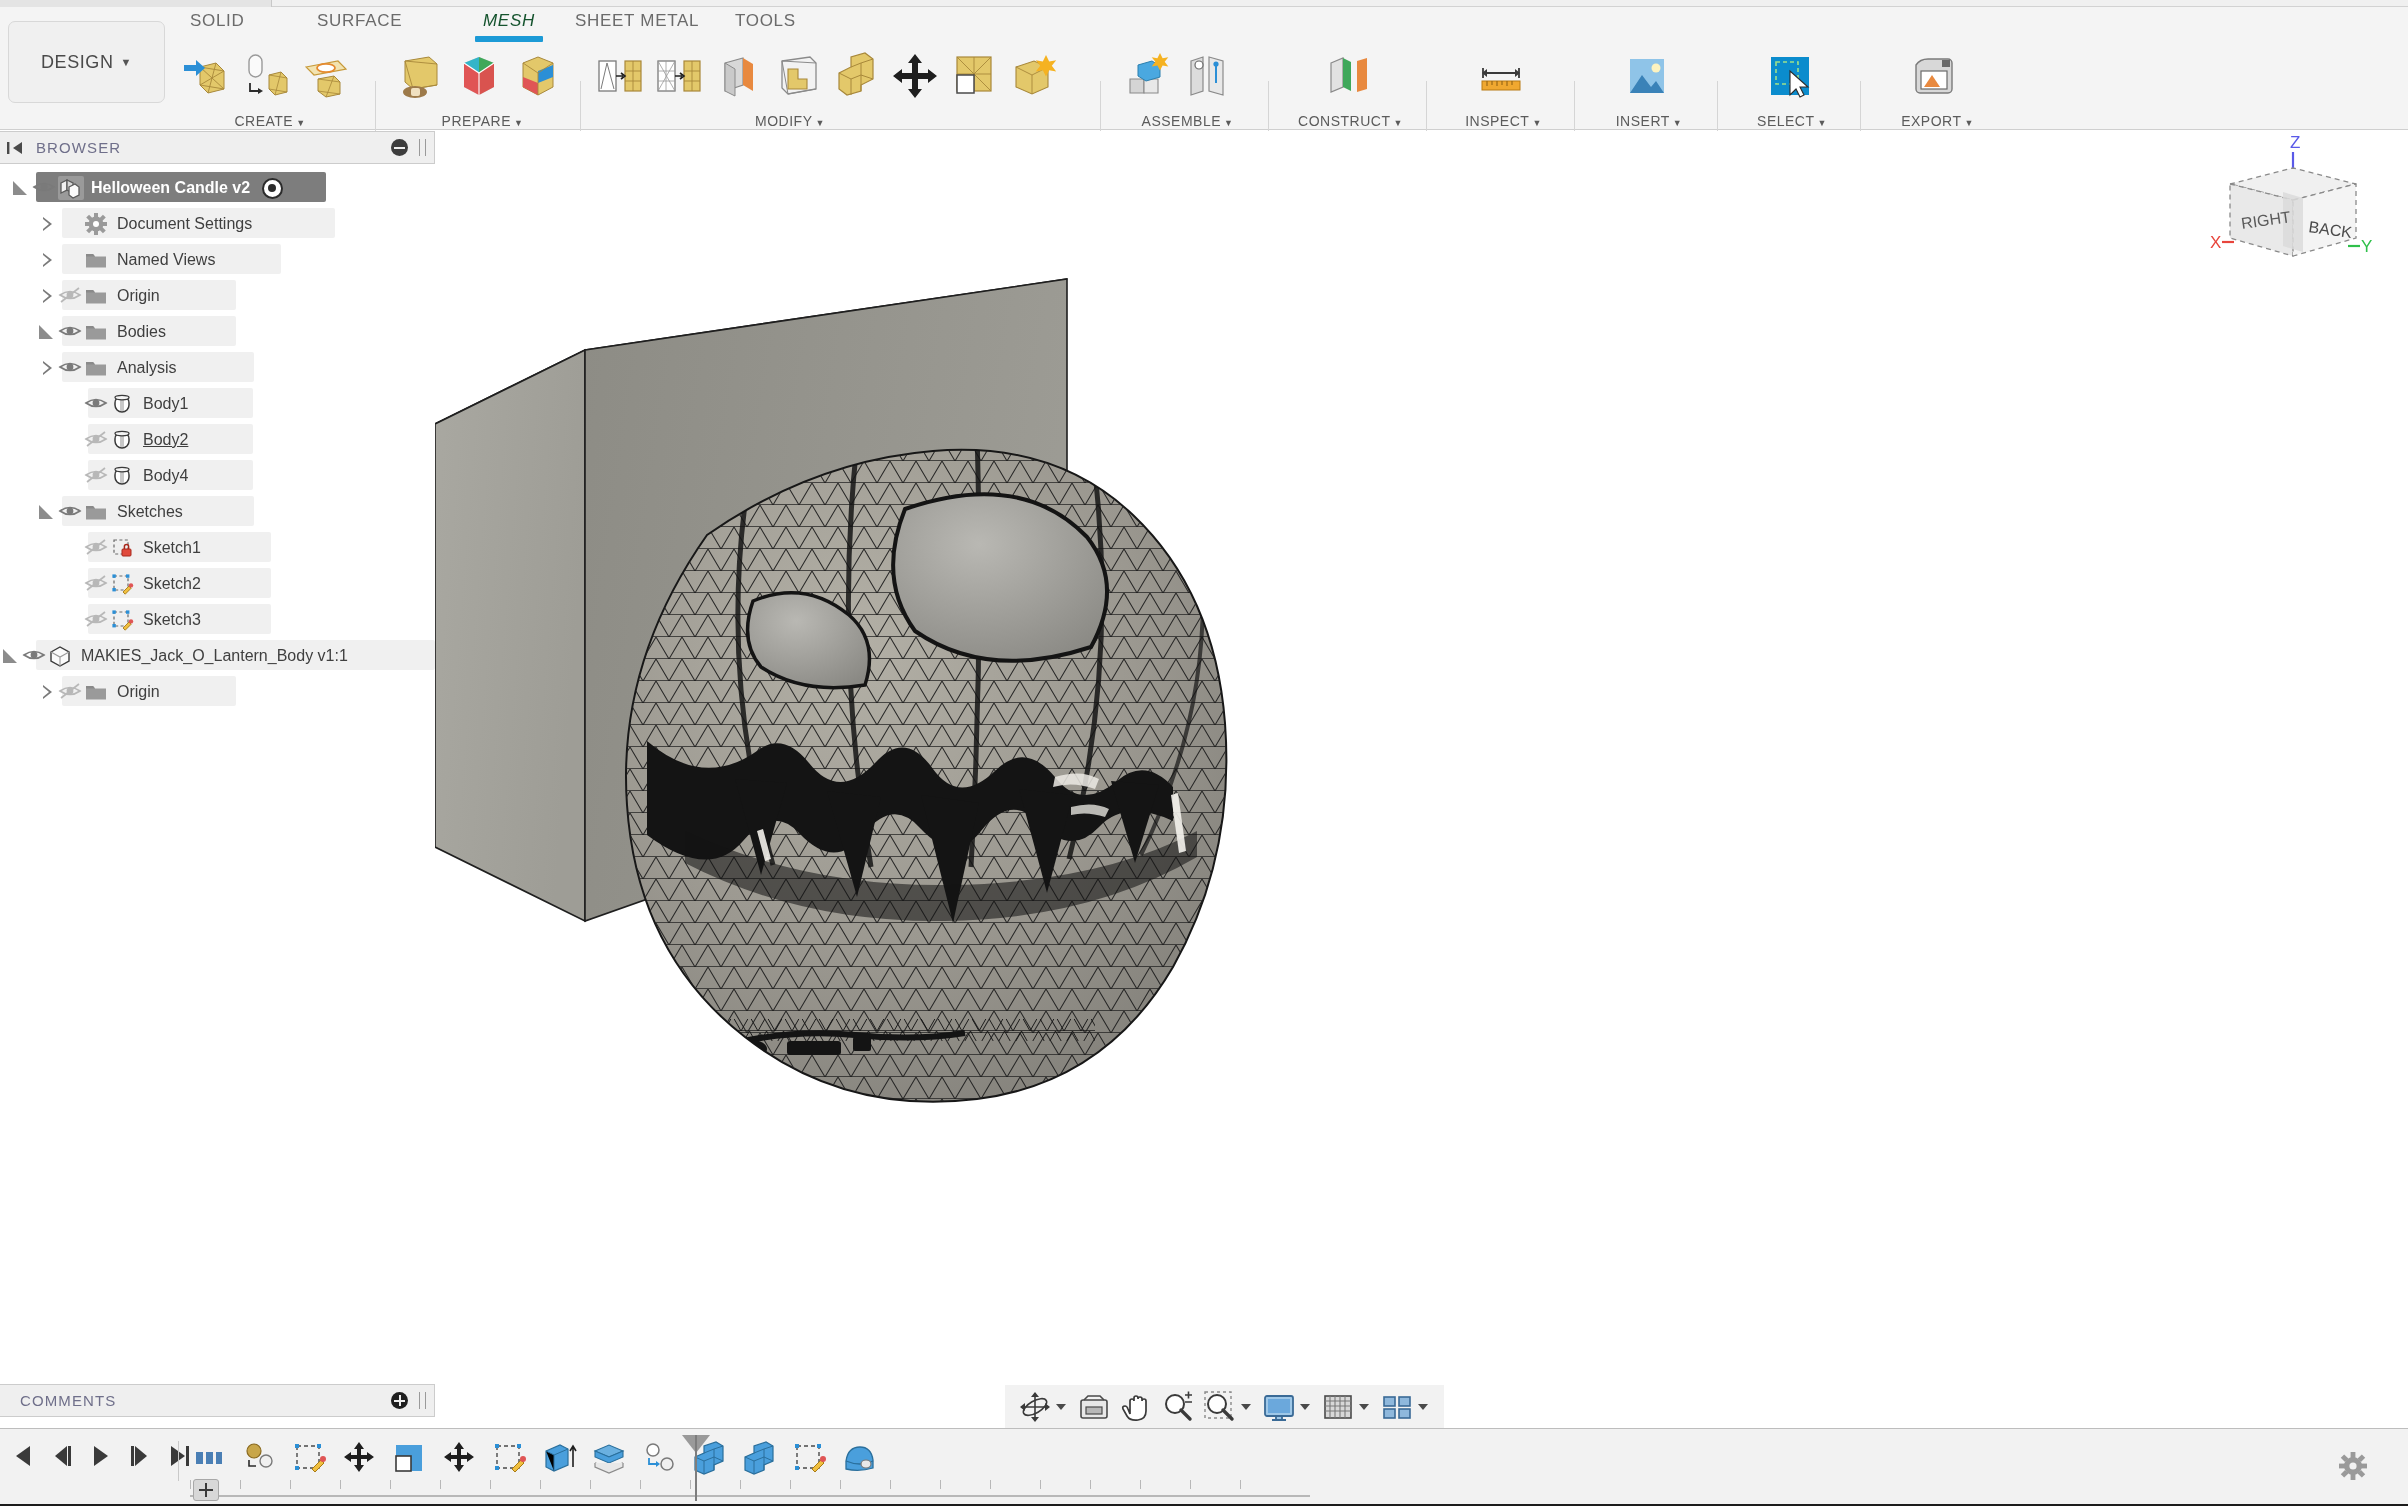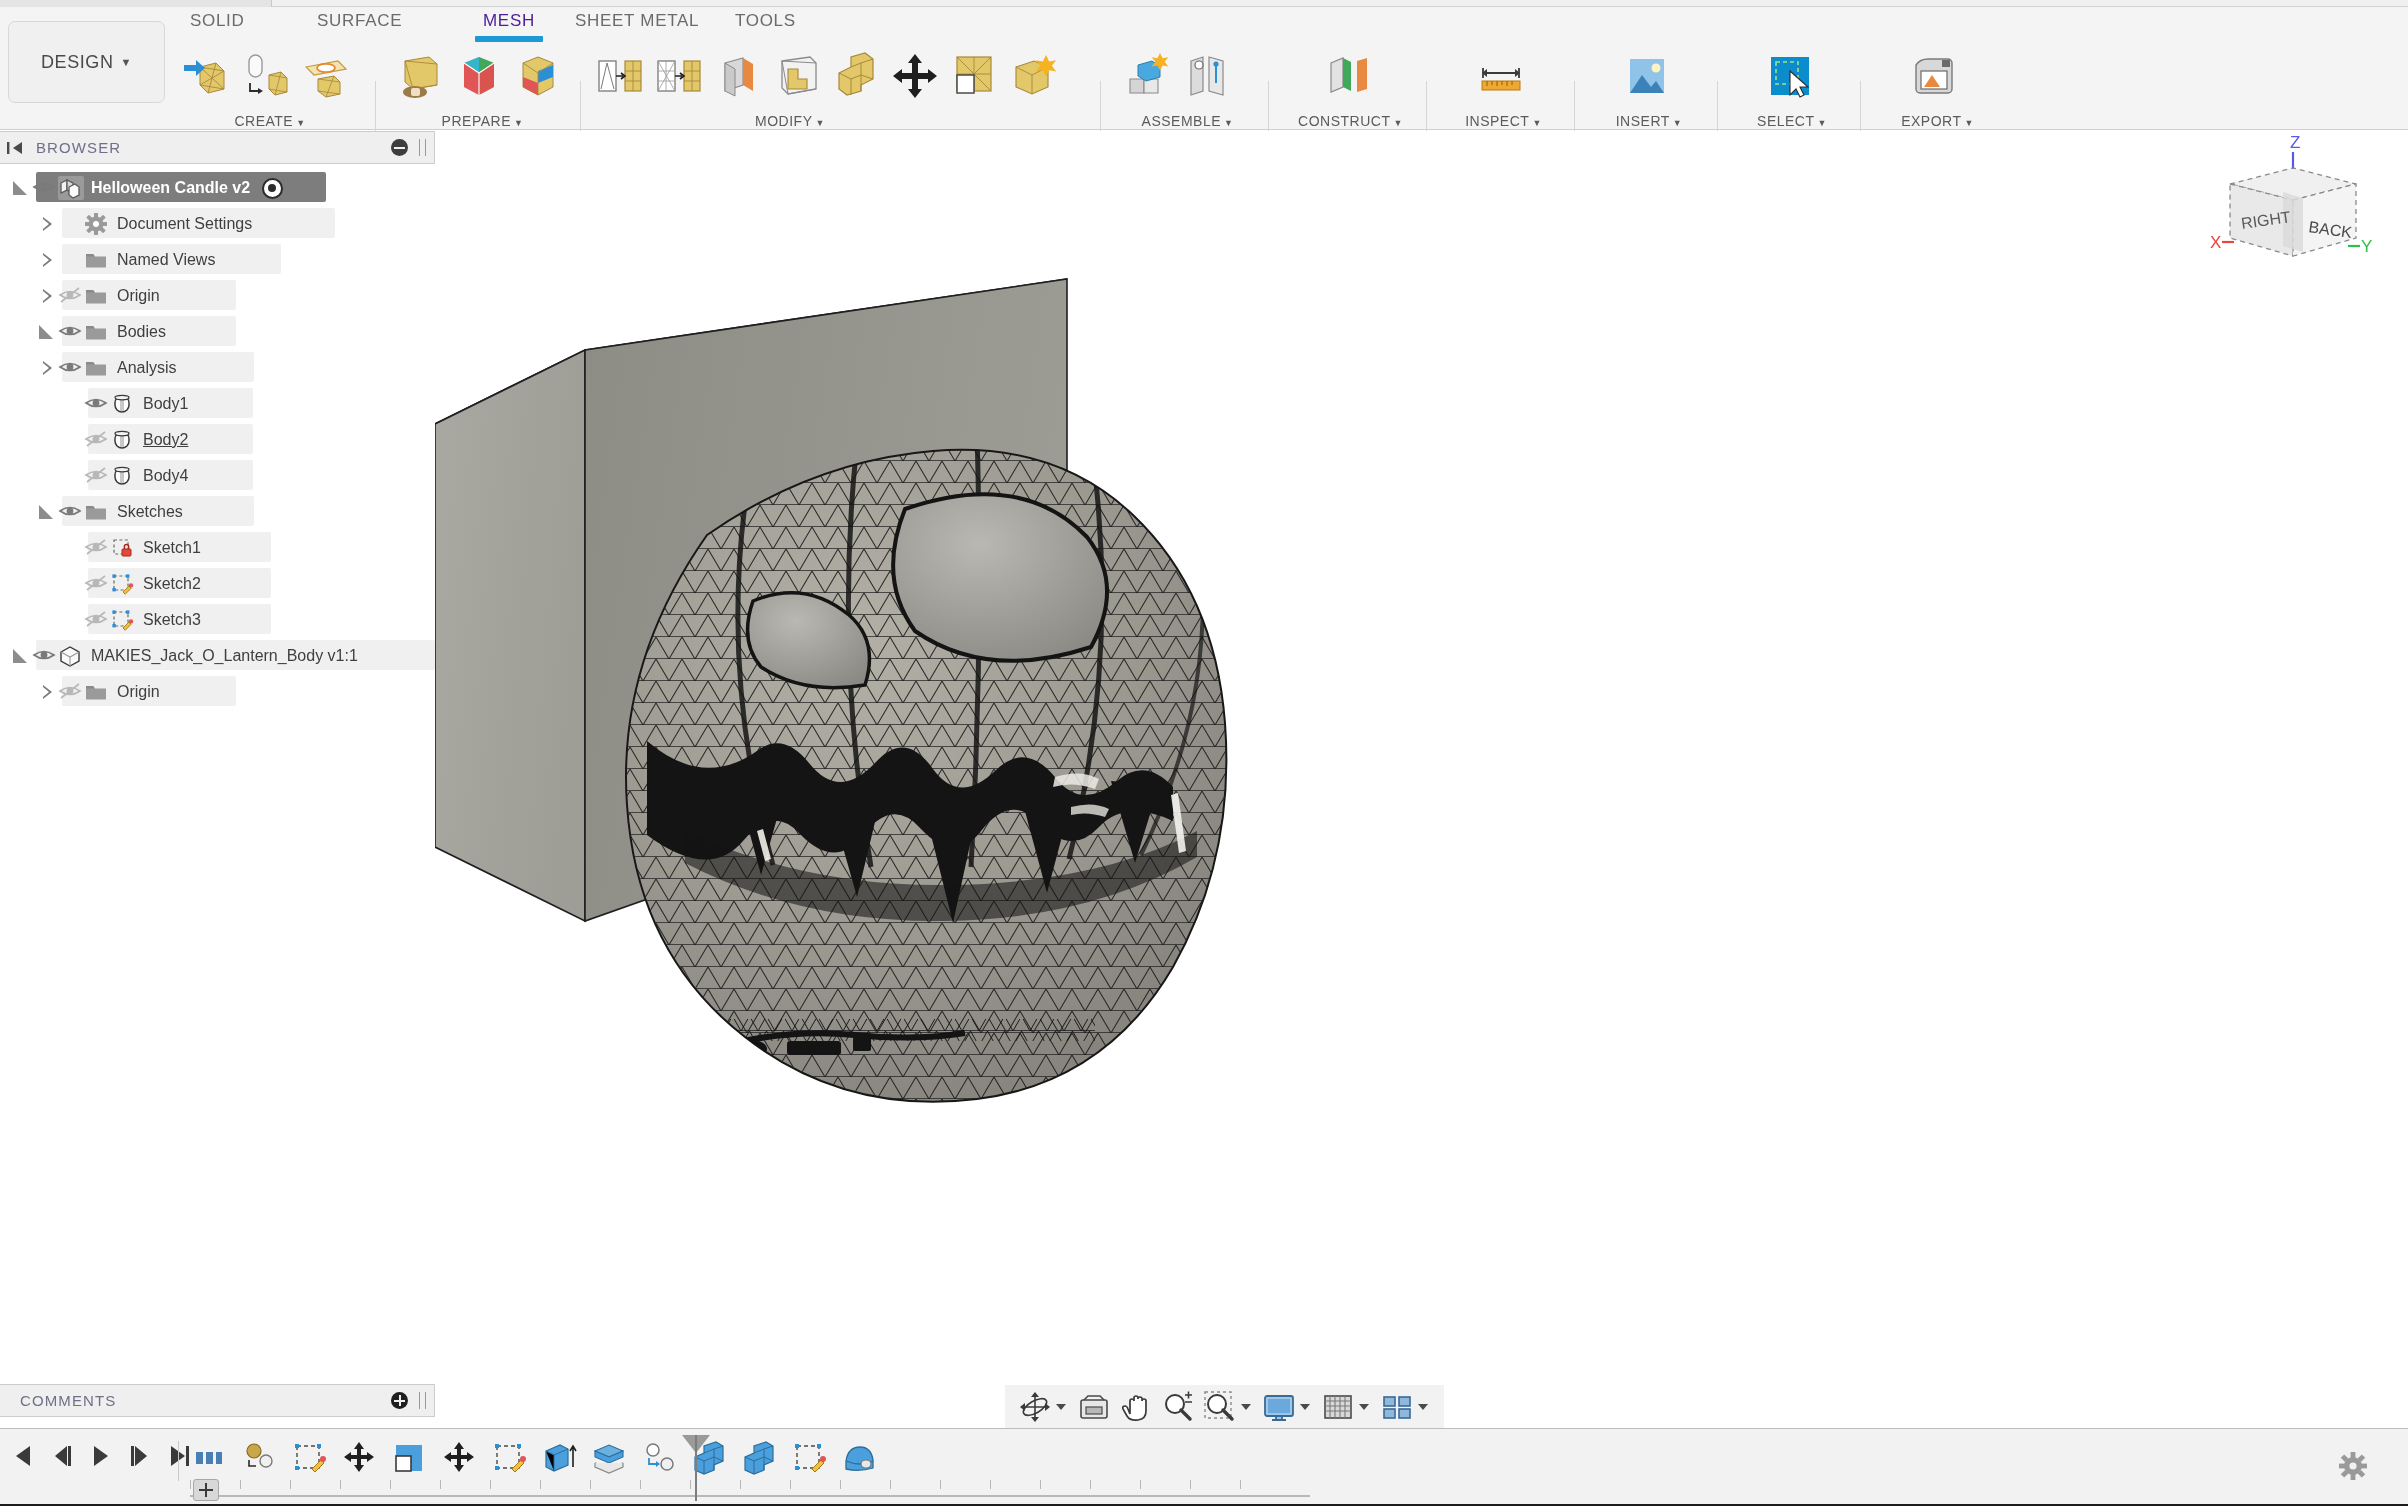--- a/index.html
+++ b/index.html
@@ -31,21 +31,21 @@
     display: flex; align-items: center; justify-content: center;
     font-size: 18px; color: #4a4a4a; letter-spacing: .6px;
   }
   .design-btn .caret { margin-left: 7px; font-size: 11px; color: #555; }
 
   .tabrow { position: absolute; left: 190px; top: 4px; height: 32px; }
   .rtab {
     position: absolute; top: 0; font-size: 17px; color: #6b6b6b;
     letter-spacing: .7px; white-space: nowrap;
   }
-  .rtab.active { color: #4c1d95; }
+  .rtab.active { color: #14532d; font-style: italic; }
   .rtab .under {
     position: absolute; left: -8px; right: -8px; bottom: -11px; height: 6px;
     background: #1c9ad6; border-radius: 1px;
   }
 
   .panels { position: absolute; left: 170px; top: 36px; height: 88px; }
   .panel { position: absolute; top: 0; height: 88px; }
   .panel .icons {
     position: absolute; top: 0; left: 0; height: 58px;
     display: flex; align-items: flex-end; gap: 9px;
@@ -706,21 +706,21 @@
             <rect x="16" y="2.4" width="3.4" height="3.4" fill="#2b8fd6"></rect>
             <rect x="2.4" y="16" width="3.4" height="3.4" fill="#2b8fd6"></rect>
             <path d="M13 20 l6 -6 l2.2 2.2 l-6 6 Z" fill="#f0c040" stroke="#a87a14" stroke-width=".9"></path>
             <circle cx="21" cy="13.4" r="2.2" fill="#e05555"></circle>
           </svg></span>
         <span class="tlabel">Sketch3</span>
       </div>
     </div>
     <div class="trow">
       <div class="hl" style="left: 36px; width: 399px;"></div>
-      <div class="cell" style="padding-left: 10px;">
+      <div class="cell" style="">
         <span class="arrow open"></span>
         <span class="eye"><svg viewBox="0 0 24 20" width="24" height="20">
             <path d="M2 10 q10 -7 20 0 q-10 7 -20 0 Z" fill="none" stroke="#7a7a7a" stroke-width="1.7"></path>
             <circle cx="12" cy="10" r="3.4" fill="#7a7a7a"></circle>
           </svg></span>
         <span class="nodeicon"><svg viewBox="0 0 24 24" width="24" height="24">
             <path d="M3 8 L12 3 L21 8 L21 17 L12 22 L3 17 Z" fill="#fafafa" stroke="#3a3a3a" stroke-width="1.4"></path>
             <path d="M3 8 L12 13 L21 8 M12 13 V22" fill="none" stroke="#9a9a9a" stroke-width="1.1"></path>
           </svg></span>
         <span class="tlabel">MAKIES_Jack_O_Lantern_Body v1:1</span>

